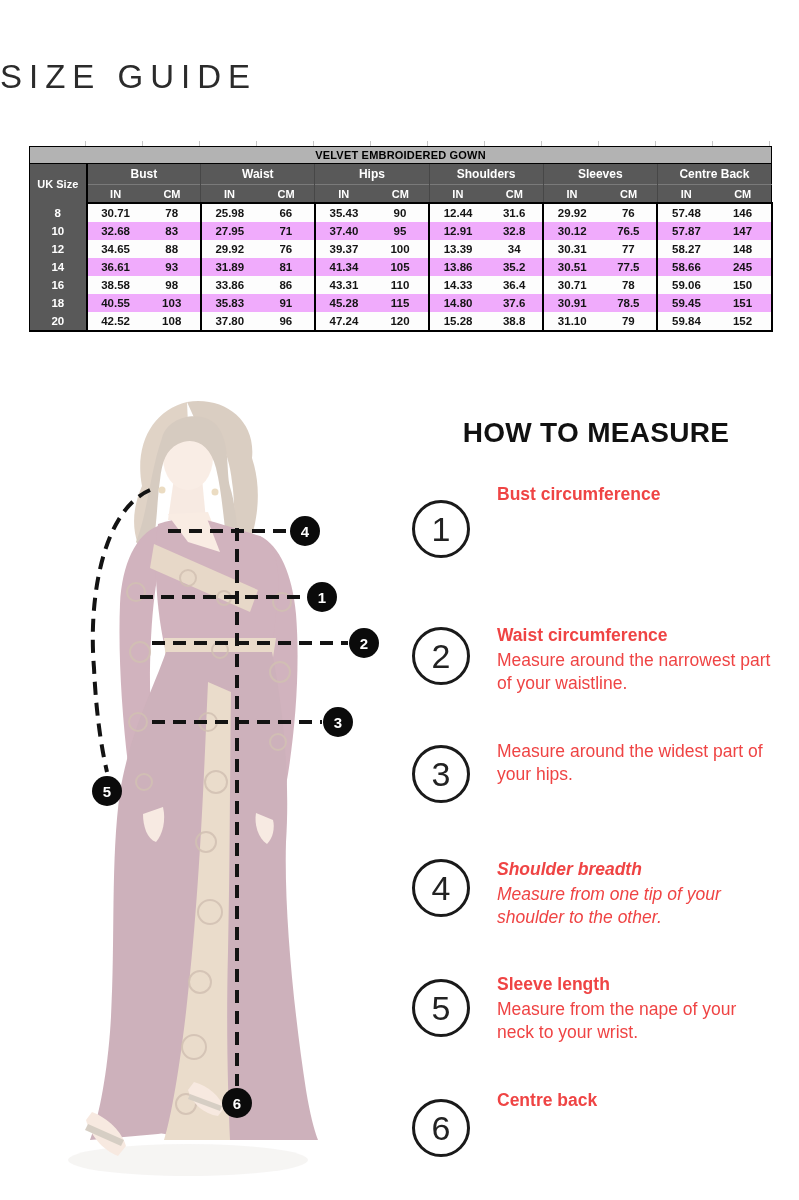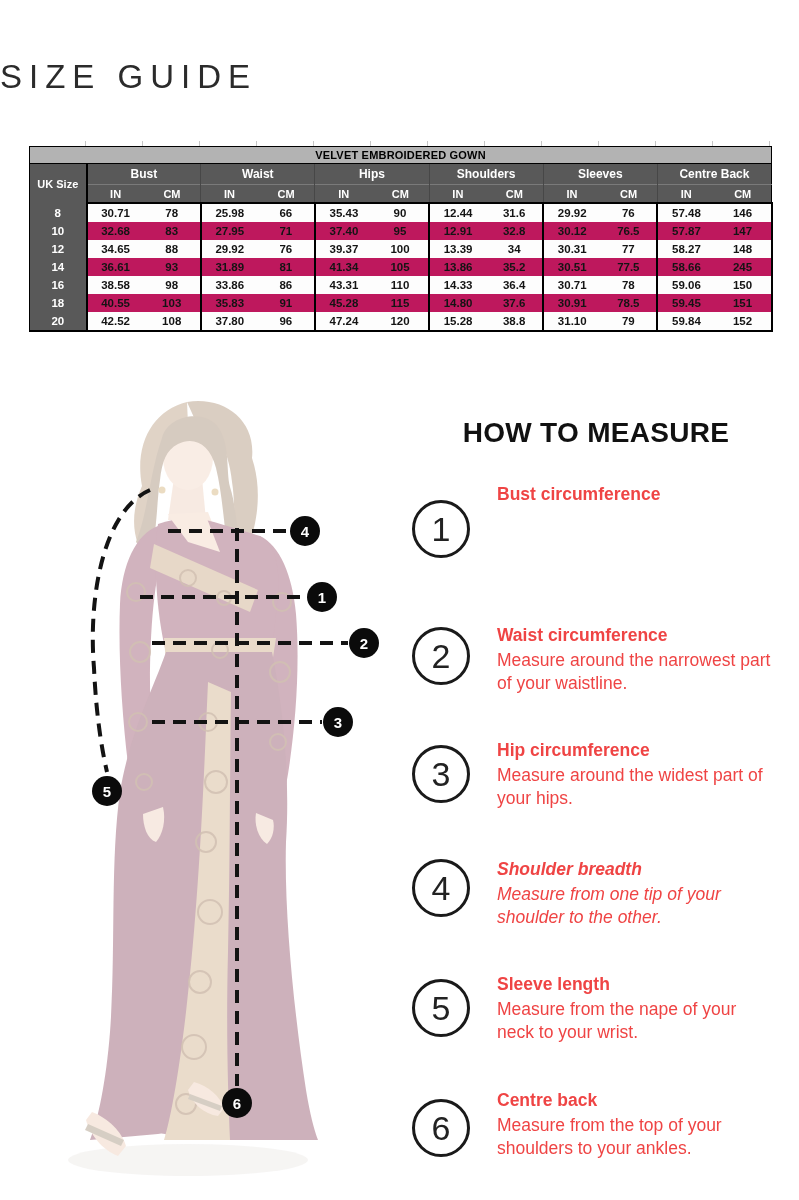--- a/index.html
+++ b/index.html
@@ -31,21 +31,21 @@
   th.grp{font-size:12px;height:20px;border-left:1px solid #474747;}
   th.unit{font-size:11px;height:17px;border-top:1px solid #7a7a7a;}
   th.unit.g-start{border-left:1px solid #474747;margin-left:8px;}
   tbody th.rowhead{
     background:#595959;color:#fff;font-size:11.5px;font-weight:700;
     border-right:2px solid #000;
   }
   tbody td{
     font-size:11.5px;font-weight:600;color:#141414;height:18px;background:#fdfdfd;
   }
-  tbody tr.alt td{background:#be185d;}
+  tbody tr.alt td{background:#f0abfc;}
   tbody td.g-start{border-left:2px solid #000;}
   tbody tr td:last-child{border-right:2px solid #000;}
   tbody tr.first td{border-top:2px solid #000;}
   tbody tr:last-child td,tbody tr:last-child th{border-bottom:2px solid #000;}
   
   .figure-svg{position:absolute;left:58px;top:392px;width:344px;height:792px;opacity:.34;}
   .lines-svg{position:absolute;left:0;top:0;width:799px;height:1200px;pointer-events:none;}
   .marker{
     position:absolute;width:30px;height:30px;border-radius:50%;background:#0b0b0b;
     color:#ffffff;display:flex;align-items:center;justify-content:center;
@@ -323,21 +323,20 @@
       <span class="step-num">2</span>
     </div>
     <div class="step-text t1">
       <h3 class="step-title">Waist circumference</h3>
       <p class="step-desc">Measure around the narrowest part of your waistline.</p>
     </div>
     <div class="step-circle c2">
       <span class="step-num">3</span>
     </div>
     <div class="step-text t2">
-      <h3 class="step-title">Hip circumference</h3>
       <p class="step-desc">Measure around the widest part of your hips.</p>
     </div>
     <div class="step-circle c3">
       <span class="step-num">4</span>
     </div>
     <div class="step-text t3">
       <h3 class="step-title">Shoulder breadth</h3>
       <p class="step-desc">Measure from one tip of your shoulder to the other.</p>
     </div>
     <div class="step-circle c4">
@@ -345,15 +344,14 @@
     </div>
     <div class="step-text t4">
       <h3 class="step-title">Sleeve length</h3>
       <p class="step-desc">Measure from the nape of your neck to your wrist.</p>
     </div>
     <div class="step-circle c5">
       <span class="step-num">6</span>
     </div>
     <div class="step-text t5">
       <h3 class="step-title">Centre back</h3>
-      <p class="step-desc">Measure from the top of your shoulders to your ankles.</p>
     </div>
   </div>
 
 </body></html>

